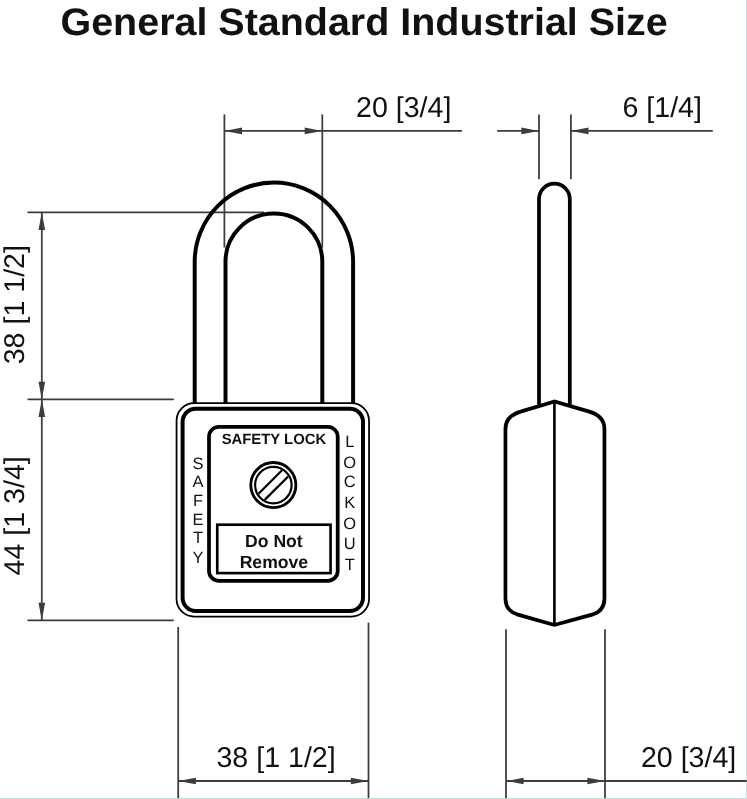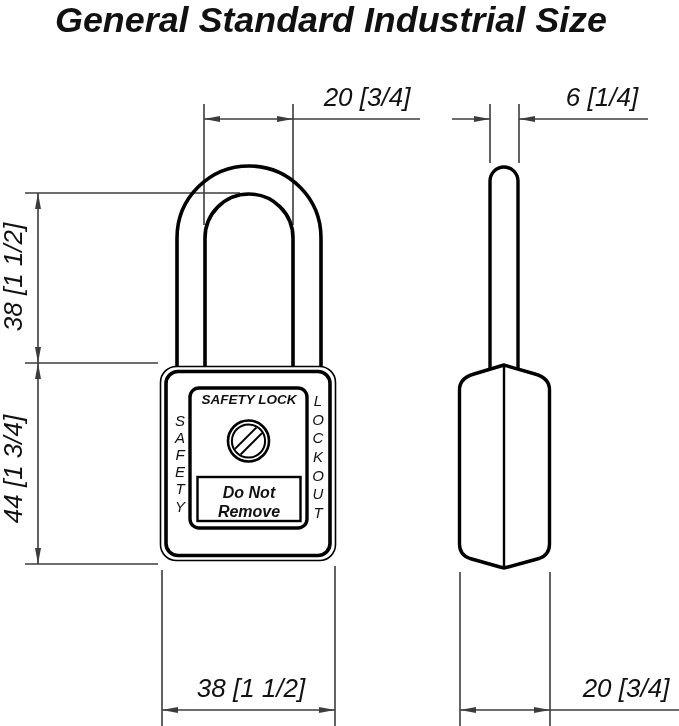--- a/index.html
+++ b/index.html
@@ -1,17 +1,17 @@
 <!DOCTYPE html>
 <html><head>
 <meta charset="utf-8">
 <style>
   html,body{margin:0;padding:0;background:#ffffff;}
   .canvas{position:relative;width:679px;height:726px;background:#0f766e;overflow:hidden;
-          font-family:"Liberation Sans", sans-serif;font-style:italic;}
+          font-family:"Liberation Sans", sans-serif;}
   svg{display:block;}
   text{font-family:"Liberation Sans", sans-serif;fill:#111111;}
   .dimtxt{font-size:26px;}
   .objline{stroke:#000000;fill:none;}
   .dimline{stroke:#3c3c3c;stroke-width:1.6;fill:none;}
   .dimarrow{fill:#3c3c3c;stroke:none;}
 </style>
 </head>
 <body>
 

